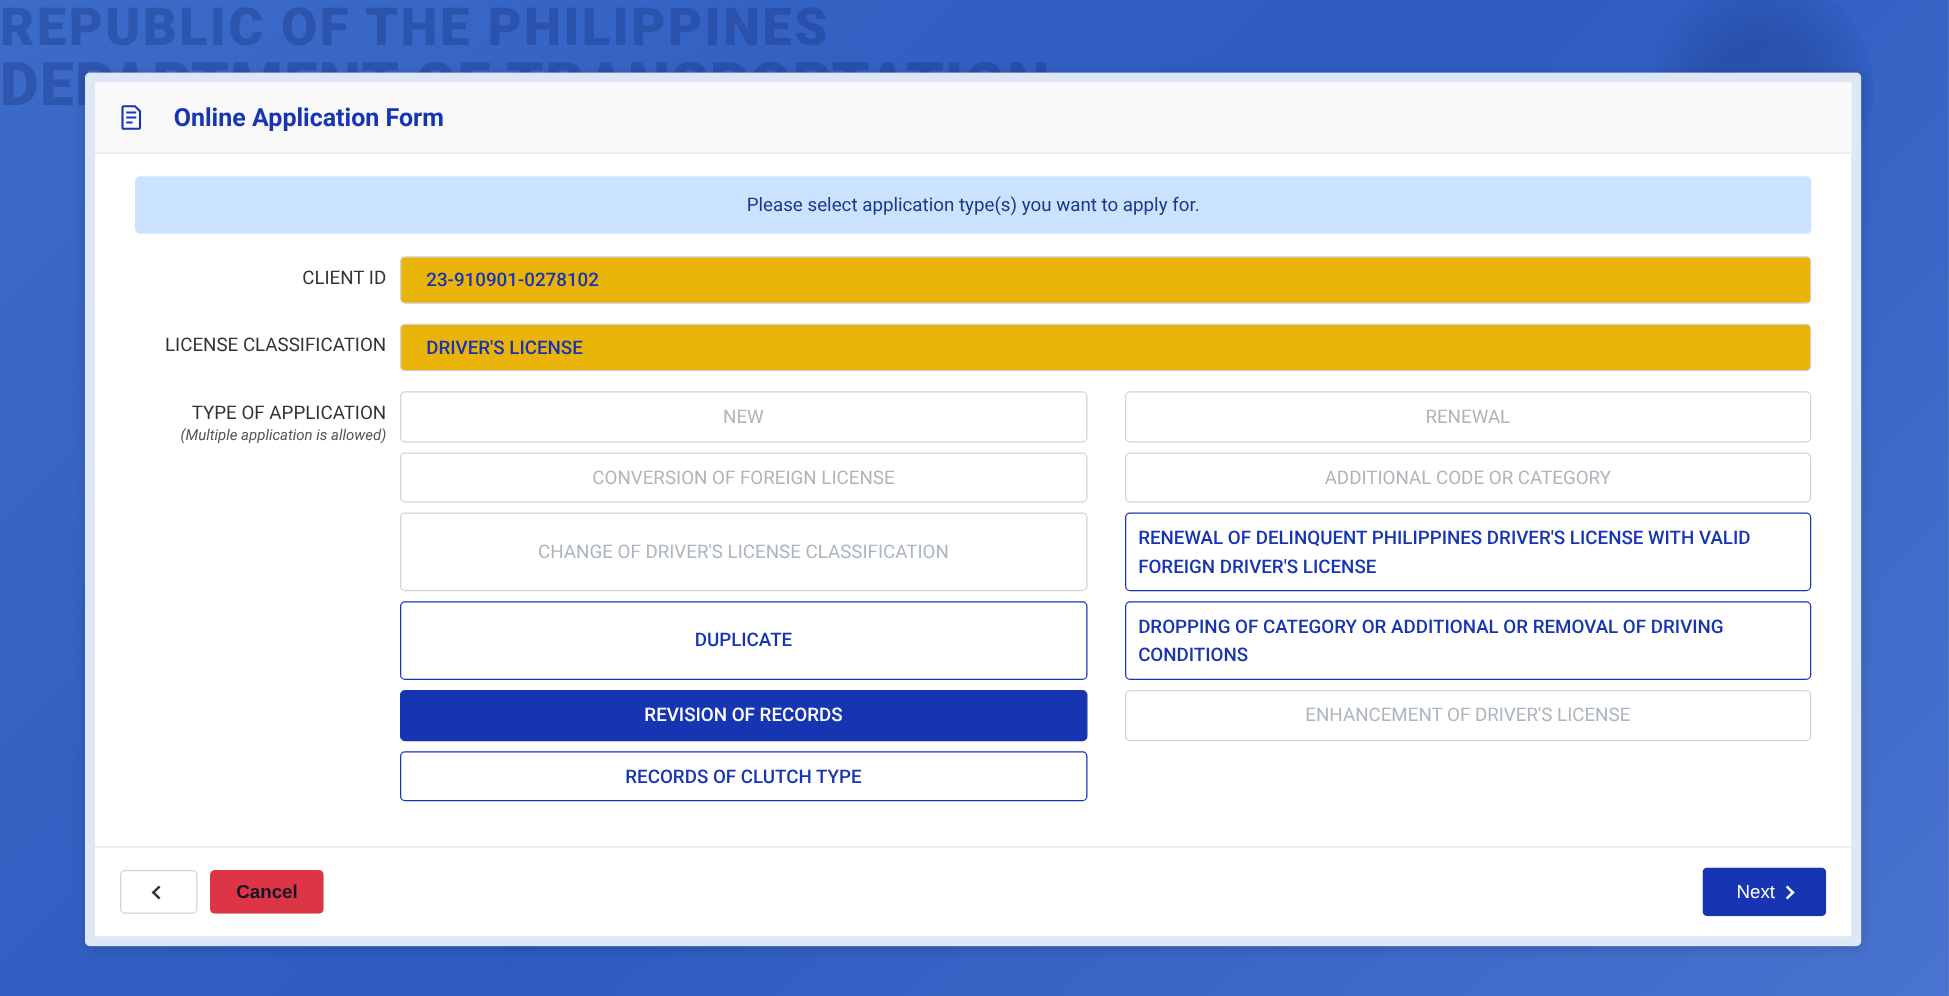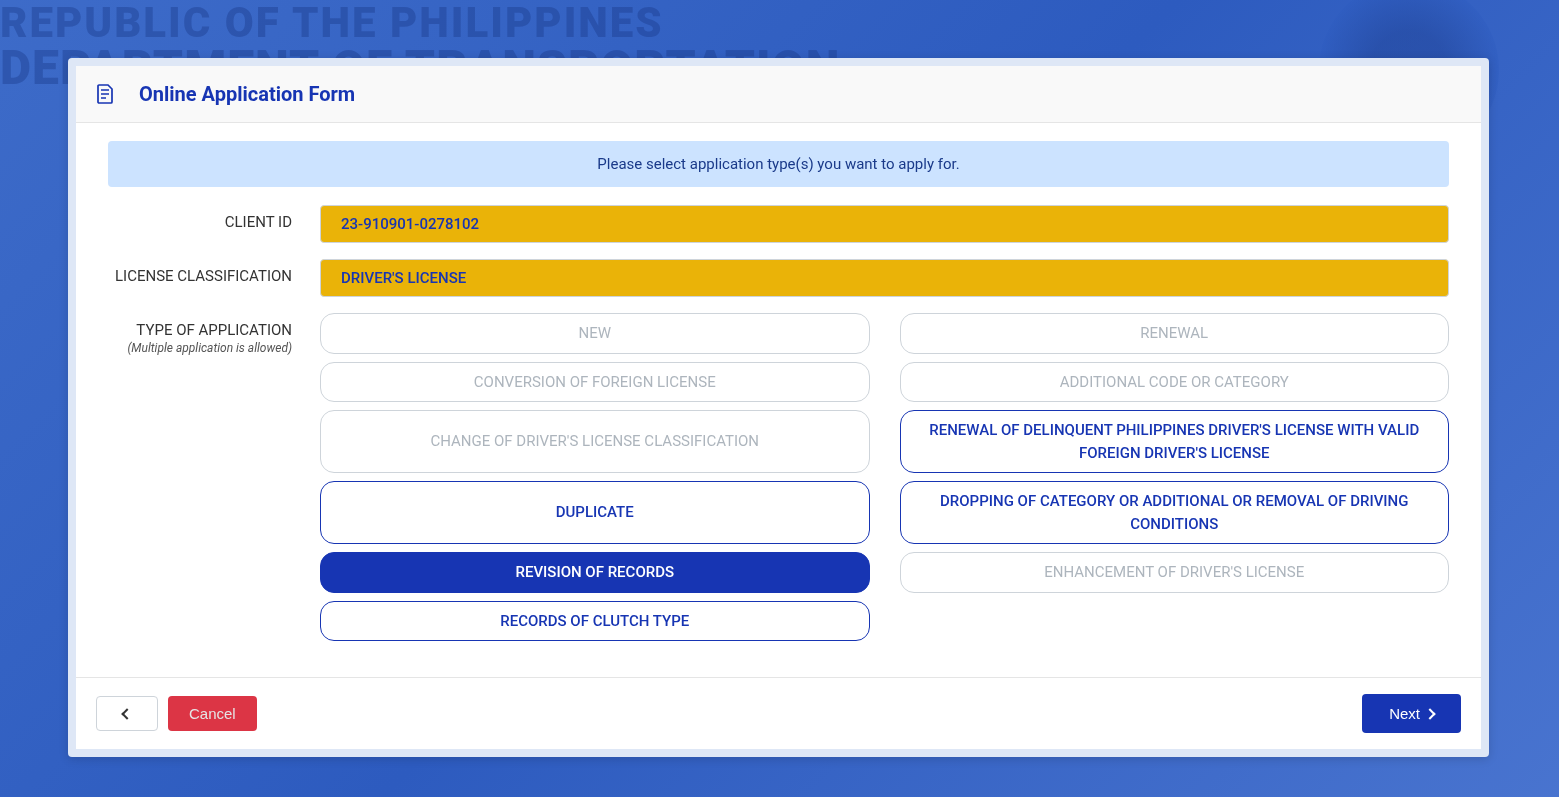--- a/index.html
+++ b/index.html
@@ -98,21 +98,21 @@
     margin-bottom: 18px;
   }
   .form-row {
     display: flex;
     align-items: flex-start;
     margin-bottom: 16px;
   }
   .form-label {
     width: 212px;
     text-align: right;
-    padding-right: 28px;
+    padding-right: 11px;
     padding-top: 8px;
     font-size: 15px;
     color: #333;
   }
   .form-label .sub {
     font-size: 12px;
     font-style: italic;
     color: #555;
     display: block;
     margin-top: 2px;
@@ -131,23 +131,23 @@
   }
   .options-grid {
     display: grid;
     grid-template-columns: 1fr 1fr;
     gap: 8px 30px;
   }
   .option-btn {
     border: 1px solid #ced4da;
     background: #fff;
     color: #adb5bd;
-    border-radius: 14px;
+    border-radius: 4px;
     padding: 8px 10px;
-    text-align: center;
+    text-align: left;
     font-size: 15px;
     cursor: pointer;
     min-height: 38px;
     display: flex;
     align-items: center;
     justify-content: center;
     line-height: 1.5;
   }
   .option-btn.active-available {
     border-color: #1735b3;
@@ -182,22 +182,22 @@
     border: 1px solid transparent;
   }
   .btn-back {
     background: #fff;
     border: 1px solid #ced4da;
     color: #333;
     padding: 8px 26px;
   }
   .btn-cancel {
     background: #dc3545;
-    color: #e5e5e5;
-    font-weight: 400;
+    color: #0f172a;
+    font-weight: 700;
   }
   .btn-next {
     background: #1735b3;
     color: #fff;
     font-weight: 500;
     padding: 10px 26px;
   }
   .chevron {
     display: inline-block;
     width: 8px;

